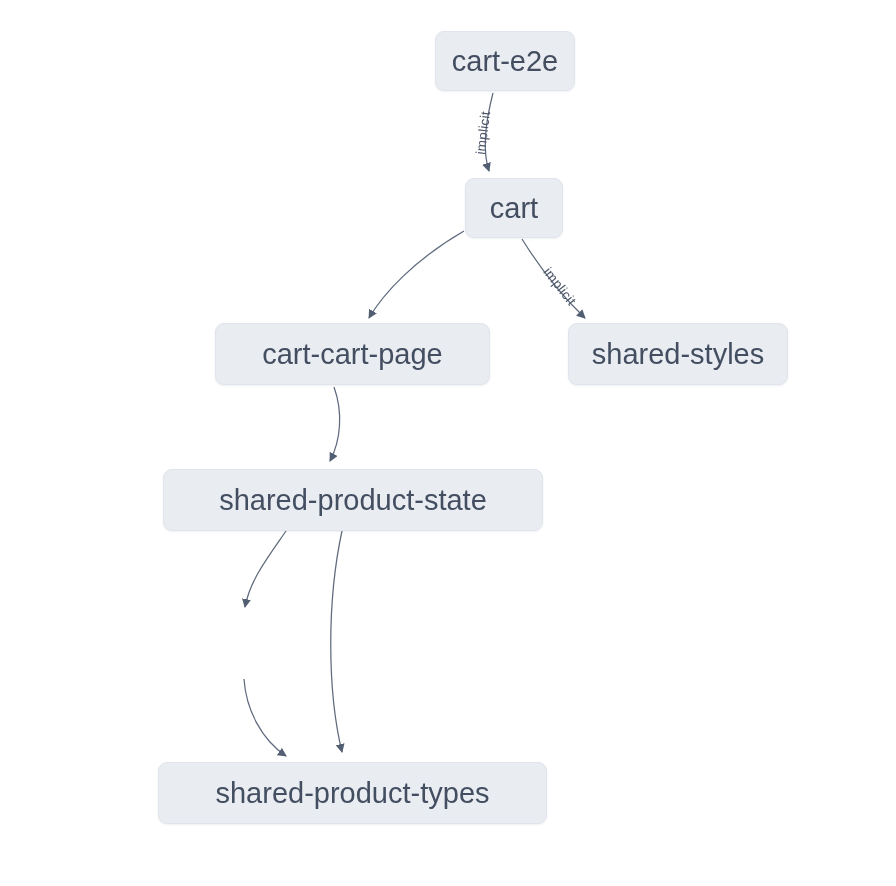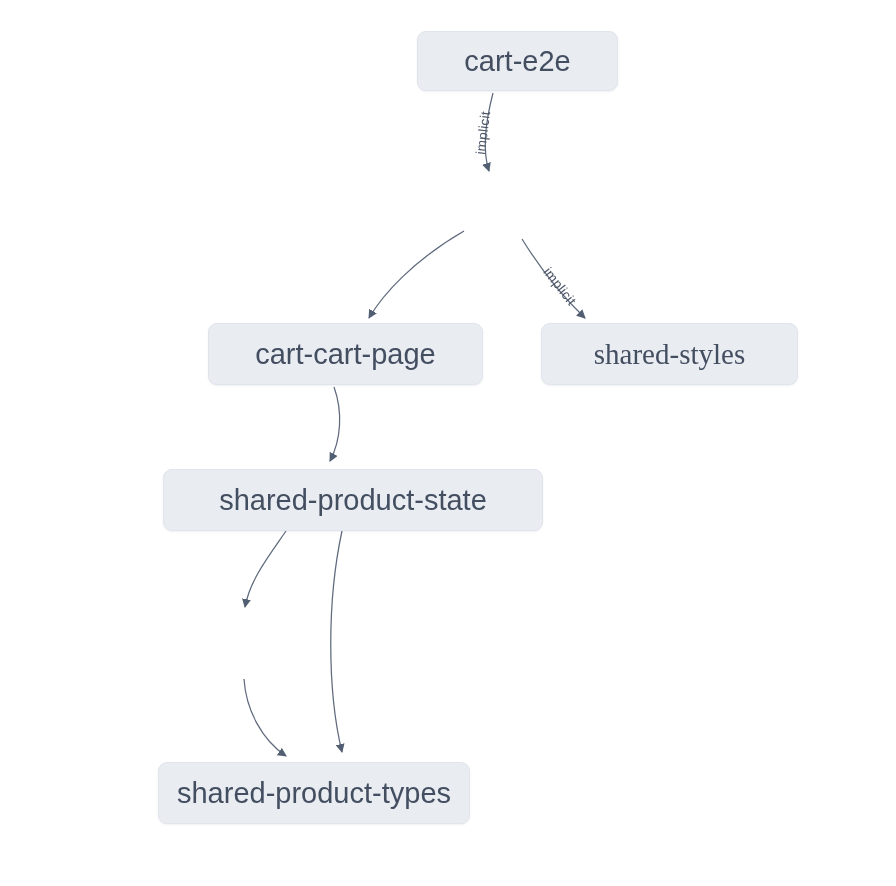--- a/index.html
+++ b/index.html
@@ -76,35 +76,38 @@
 
     <path class="edge-path" d="M 342,531 C 327,600 327,690 342,752" marker-end="url(#arrowhead)"></path>
 
     <path class="edge-path" d="M 244,679 C 246,710 262,740 286,756" marker-end="url(#arrowhead)"></path>
 
     <text class="edge-label" transform="translate(484,133) rotate(-83)" text-anchor="middle" dominant-baseline="middle">implicit</text>
 
     <text class="edge-label" transform="translate(559,287) rotate(52)" text-anchor="middle" dominant-baseline="middle">implicit</text>
   </svg>
 
-  <div class="node" style="left:417px; top:31px; width:201px; height:60px;">
+  <div class="node" style="left:435px; top:31px; width:140px; height:60px;">
     <span class="node-label">cart-e2e</span>
   </div>
 
+  <div class="node" style="left:465px; top:178px; width:98px; height:60px;">
+    <span class="node-label">cart</span>
+  </div>
 
-  <div class="node" style="left:208px; top:323px; width:275px; height:62px;">
+  <div class="node" style="left:215px; top:323px; width:275px; height:62px;">
     <span class="node-label">cart-cart-page</span>
   </div>
 
-  <div class="node" style="left:541px; top:323px; width:257px; height:62px;font-family:Liberation Serif, serif;">
+  <div class="node" style="left:568px; top:323px; width:220px; height:62px;">
     <span class="node-label">shared-styles</span>
   </div>
 
   <div class="node" style="left:163px; top:469px; width:380px; height:62px;text-align:right;">
     <span class="node-label">shared-product-state</span>
   </div>
 
 
-  <div class="node" style="left:158px; top:762px; width:312px; height:62px;">
+  <div class="node" style="left:158px; top:762px; width:389px; height:62px;">
     <span class="node-label">shared-product-types</span>
   </div>
 
 </div>
 
 </body></html>

